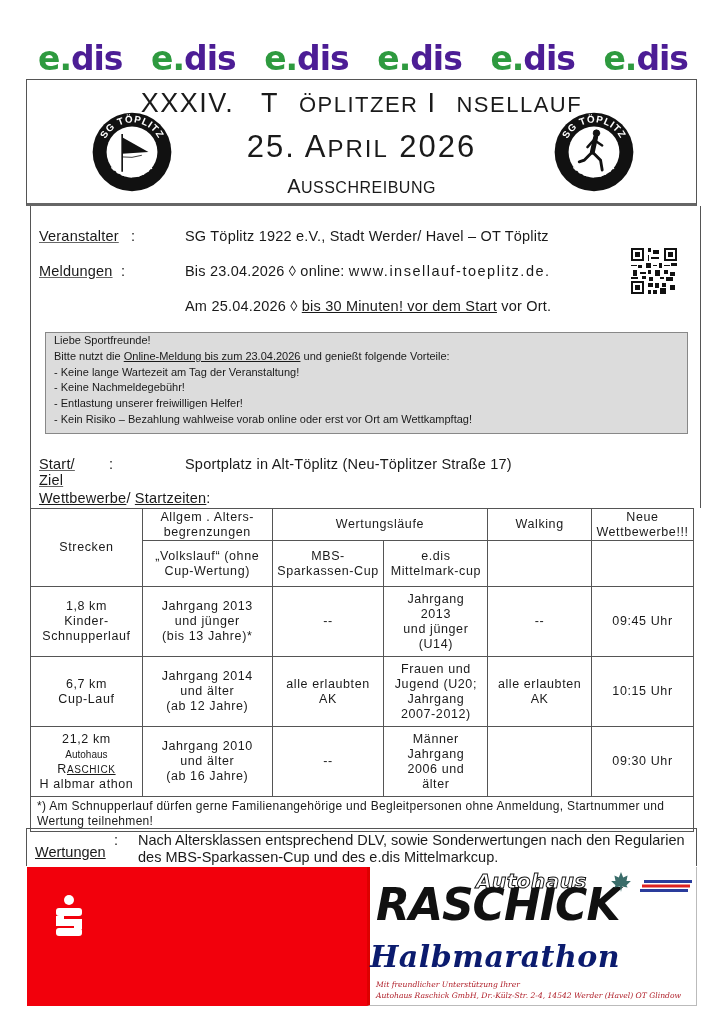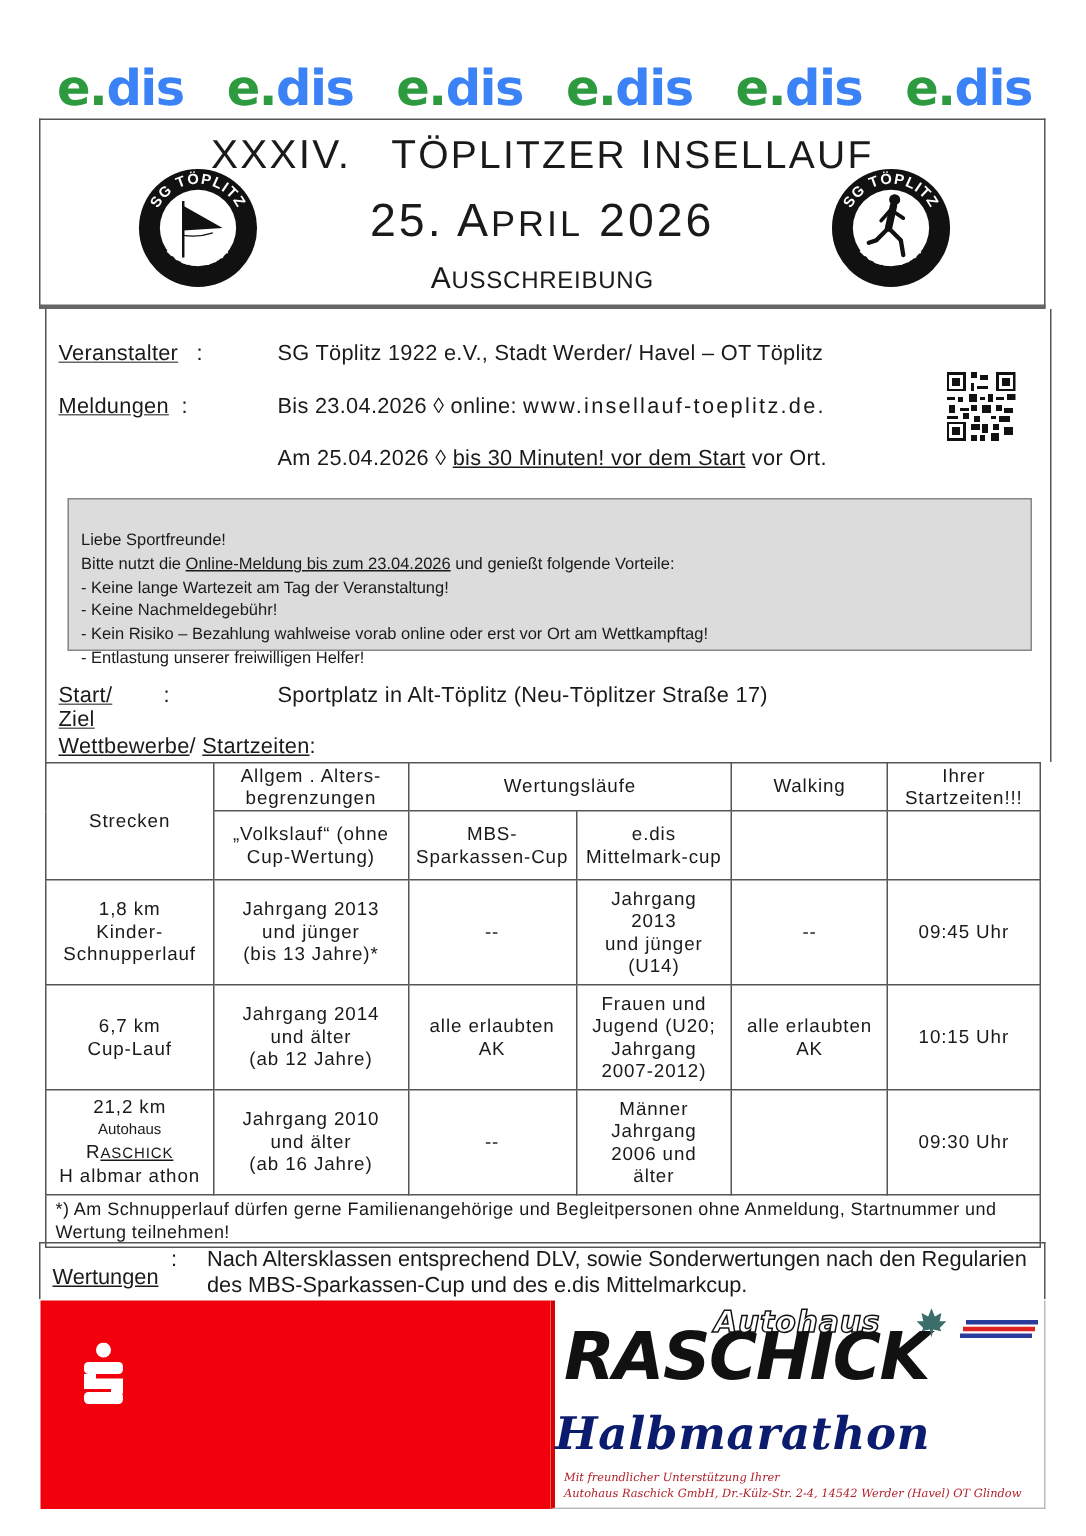--- a/index.html
+++ b/index.html
@@ -2,44 +2,44 @@
 <html><head>
 <meta charset="utf-8">
 <style>
   * { box-sizing: border-box; margin: 0; padding: 0; }
   html, body { width: 724px; height: 1024px; background: #ffffff; overflow: hidden; }
   body { position: relative; font-family: "Liberation Sans", sans-serif; color: #1a1a1a; }
 
   .edis-row { position: absolute; top: 40px; left: 38px; width: 650px; height: 36px; display: flex; justify-content: space-between; align-items: center; }
   .edis { font-family: "DejaVu Sans", sans-serif; font-weight: bold; font-size: 33px; letter-spacing: -1px; line-height: 1; }
   .edis .e { color: #2e9a3f; }
-  .edis .d { color: #3b82f6; }
+  .edis .d { color: #4c1d95; }
 
   .header-box { position: absolute; top: 79px; left: 26px; width: 671px; height: 127px; border: 1.5px solid #555; border-bottom: 3px solid #666; }
   .title-1 { position: absolute; top: 8px; left: 0; width: 100%; text-align: center; font-size: 27px; letter-spacing: 1.5px; }
-  .title-1 .sm { font-size: 26px; }
+  .title-1 .sm { font-size: 22px; margin-left: 20px; }
   .title-2 { position: absolute; top: 49px; left: 0; width: 100%; text-align: center; font-size: 31px; letter-spacing: 2px; }
   .title-2 .sm { font-size: 24px; }
   .title-3 { position: absolute; top: 95px; left: 0; width: 100%; text-align: center; font-size: 20px; letter-spacing: 0.5px; }
   .title-3 .sm { font-size: 16px; }
 
   .logo { position: absolute; width: 82px; height: 82px; }
   .logo-left { left: 64px; top: 31px; }
   .logo-right { left: 526px; top: 31px; }
 
   .info-box { position: absolute; top: 206px; left: 30px; width: 671px; height: 302px; border-left: 1.5px solid #555; border-right: 1.5px solid #555; }
   .info-row { position: absolute; left: 8px; font-size: 14.5px; letter-spacing: 0.2px; }
   .lbl { position: absolute; left: 0; text-decoration: underline; text-decoration-color: #666; }
   .val { position: absolute; left: 146px; white-space: nowrap; }
   .val .u { text-decoration: underline; margin-top: 28px; }
   .url { letter-spacing: 1.5px; }
 
   .qr { position: absolute; left: 600px; top: 42px; width: 46px; height: 46px; }
 
-  .notice { position: absolute; left: 14px; top: 126px; width: 643px; height: 102px; background: #dcdcdc; border: 1px solid #888; padding: 20px 8px; font-size: 11px; line-height: 15.8px; }
+  .notice { position: absolute; left: 14px; top: 126px; width: 643px; height: 102px; background: #dcdcdc; border: 1px solid #888; padding: 0 8px; font-size: 11px; line-height: 15.8px; }
   .notice .u { text-decoration: underline; }
 
   .table-wrap { position: absolute; top: 508px; left: 30px; width: 664px; }
   table { border-collapse: collapse; width: 664px; font-size: 12.5px; letter-spacing: 0.6px; }
   td { border: 1px solid #555; text-align: center; vertical-align: middle; line-height: 15px; padding: 0 2px; }
   .hdr1 td { height: 32px; }
   .hdr2 td { height: 46px; }
   .r1 td { height: 70px; }
   .r2 td { height: 70px; }
   .r3 td { height: 70px; }
@@ -197,22 +197,22 @@
       <rect x="12" y="23" width="2" height="2"></rect>
         <rect x="18" y="4" width="0" height="0"></rect>
     </g>
   </svg>
 
   <div class="notice">
     <div>Liebe Sportfreunde!</div>
     <div><span>Bitte nutzt die </span><span class="u">Online-Meldung bis zum 23.04.2026</span><span> und genießt folgende Vorteile:</span></div>
     <div>- Keine lange Wartezeit am Tag der Veranstaltung!</div>
     <div>- Keine Nachmeldegebühr!</div>
+    <div>- Entlastung unserer freiwilligen Helfer!</div>
     <div>- Kein Risiko – Bezahlung wahlweise vorab online oder erst vor Ort am Wettkampftag!</div>
-    <div>- Entlastung unserer freiwilligen Helfer!</div>
   </div>
 
   <div class="info-row" style="top:250px;">
     <span class="lbl">Start/ Ziel</span>
       <span class="lbl" style="left:70px;text-decoration:none;">:</span>
     <span class="val">Sportplatz in Alt-Töplitz (Neu-Töplitzer Straße 17)</span>
   </div>
 
   <div class="info-row" style="top:284px;">
     <span style="position:absolute;left:0;white-space:nowrap;"><span style="text-decoration:underline;">Wettbewerbe</span>/ <span style="text-decoration:underline;">Startzeiten</span>:</span>
@@ -228,21 +228,21 @@
         <col style="width:104px">
         <col style="width:104px">
         <col style="width:102px">
     </colgroup>
     <tbody>
         <tr class="hdr1">
       <td rowspan="2">Strecken</td>
       <td>Allgem . Alters-begrenzungen</td>
       <td colspan="2">Wertungsläufe</td>
       <td>Walking</td>
-      <td>Ihrer Startzeiten!!!</td>
+      <td>Neue Wettbewerbe!!!</td>
     </tr>
     <tr class="hdr2">
       <td>„Volkslauf“ (ohne Cup-Wertung)</td>
       <td>MBS-Sparkassen-Cup</td>
       <td>e.dis Mittelmark-cup</td>
       <td></td>
       <td></td>
     </tr>
     <tr class="r1">
       <td>

